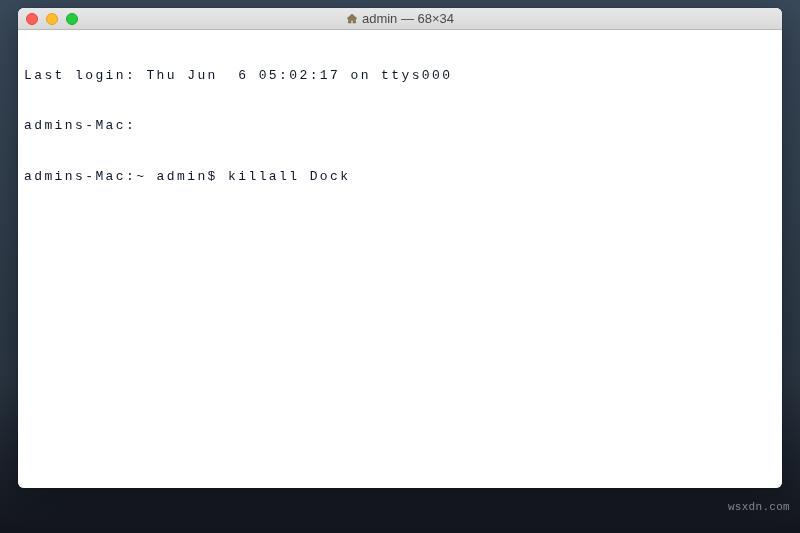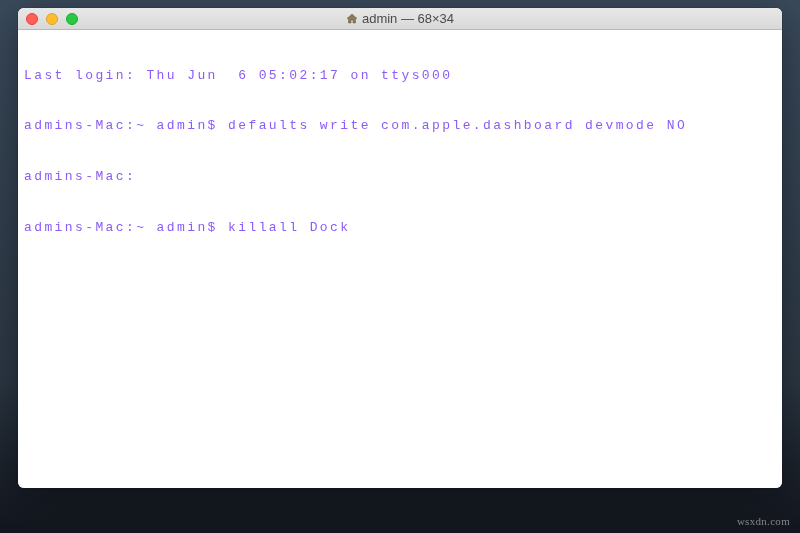--- a/index.html
+++ b/index.html
@@ -90,36 +90,36 @@
       color: #4a4a4a;
       font-weight: 400;
     }
     .terminal-content {
       flex: 1;
       background: #ffffff;
       padding: 4px 6px;
       font-family: "Menlo", "Monaco", "Courier New", monospace;
       font-size: 13px;
       line-height: 1.3;
-      color: #8b5cf6;
+      color: #0f172a;
       letter-spacing: 2.4px;
       white-space: pre;
       overflow: hidden;
       position: relative;
     }
     .terminal-line {
       display: block;
     }
     .watermark {
       position: absolute;
-      bottom: 6px;
+      bottom: 20px;
       right: 10px;
       font-size: 11px;
       color: rgba(220,220,220,0.55);
-      font-family: Liberation Serif, serif;
+      font-family: Liberation Mono, monospace;
       letter-spacing: 0.3px;
     }
   </style>
 </head>
 <body>
 
 <div class="desktop-shadow"></div>
 
 <div class="window">
   <div class="titlebar">
@@ -132,19 +132,18 @@
       <span class="home-icon">
         <svg width="12" height="12" viewBox="0 0 12 12">
           <path d="M6 1 L11 5.5 L9.5 5.5 L9.5 10 L7 10 L7 7 L5 7 L5 10 L2.5 10 L2.5 5.5 L1 5.5 Z" fill="#8a7a5a" stroke="#6a5a3a" stroke-width="0.5"></path>
         </svg>
       </span>
       <span class="window-title">admin — 68×34</span>
     </div>
   </div>
   <div class="terminal-content">
     <span class="terminal-line">Last login: Thu Jun  6 05:02:17 on ttys000</span>
-    <span class="terminal-line">admins-Mac:~ admin$ defaults write com.apple.dashboard devmode NO</span>
     <span class="terminal-line">admins-Mac:</span>
     <span class="terminal-line">admins-Mac:~ admin$ killall Dock</span>
   </div>
 </div>
 
 <div class="watermark">wsxdn.com</div>
 
 </body></html>

